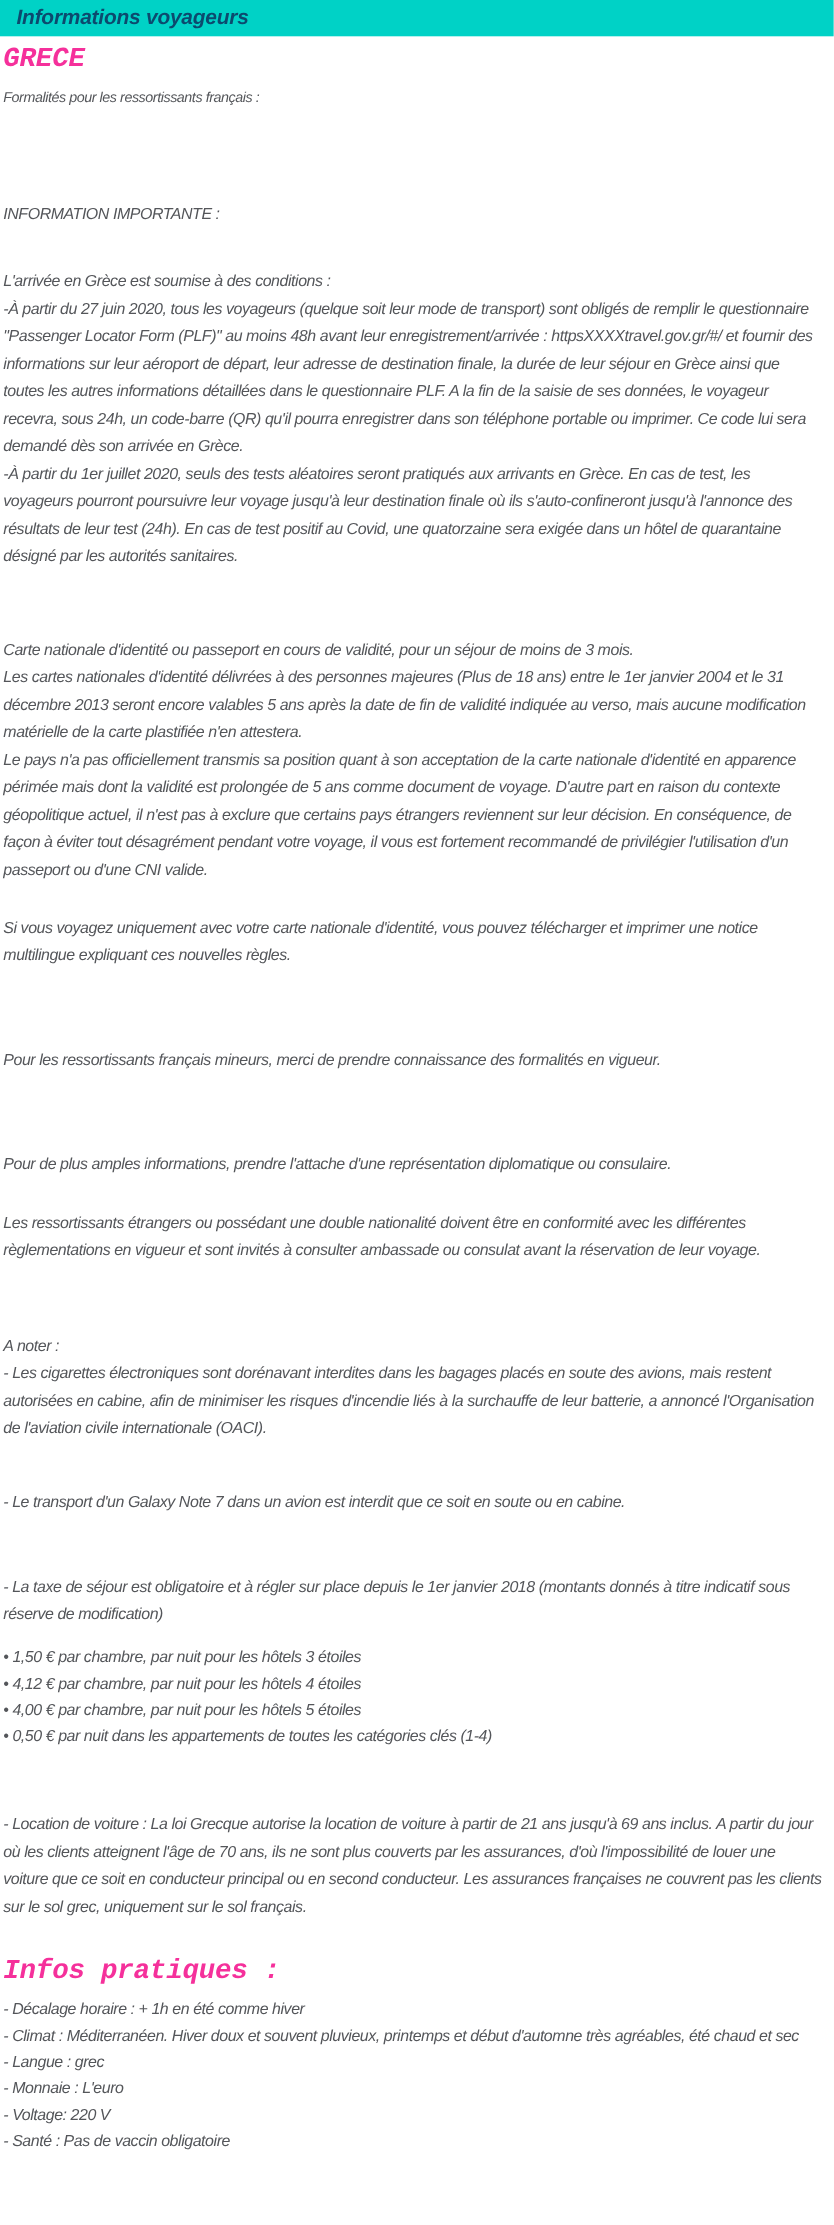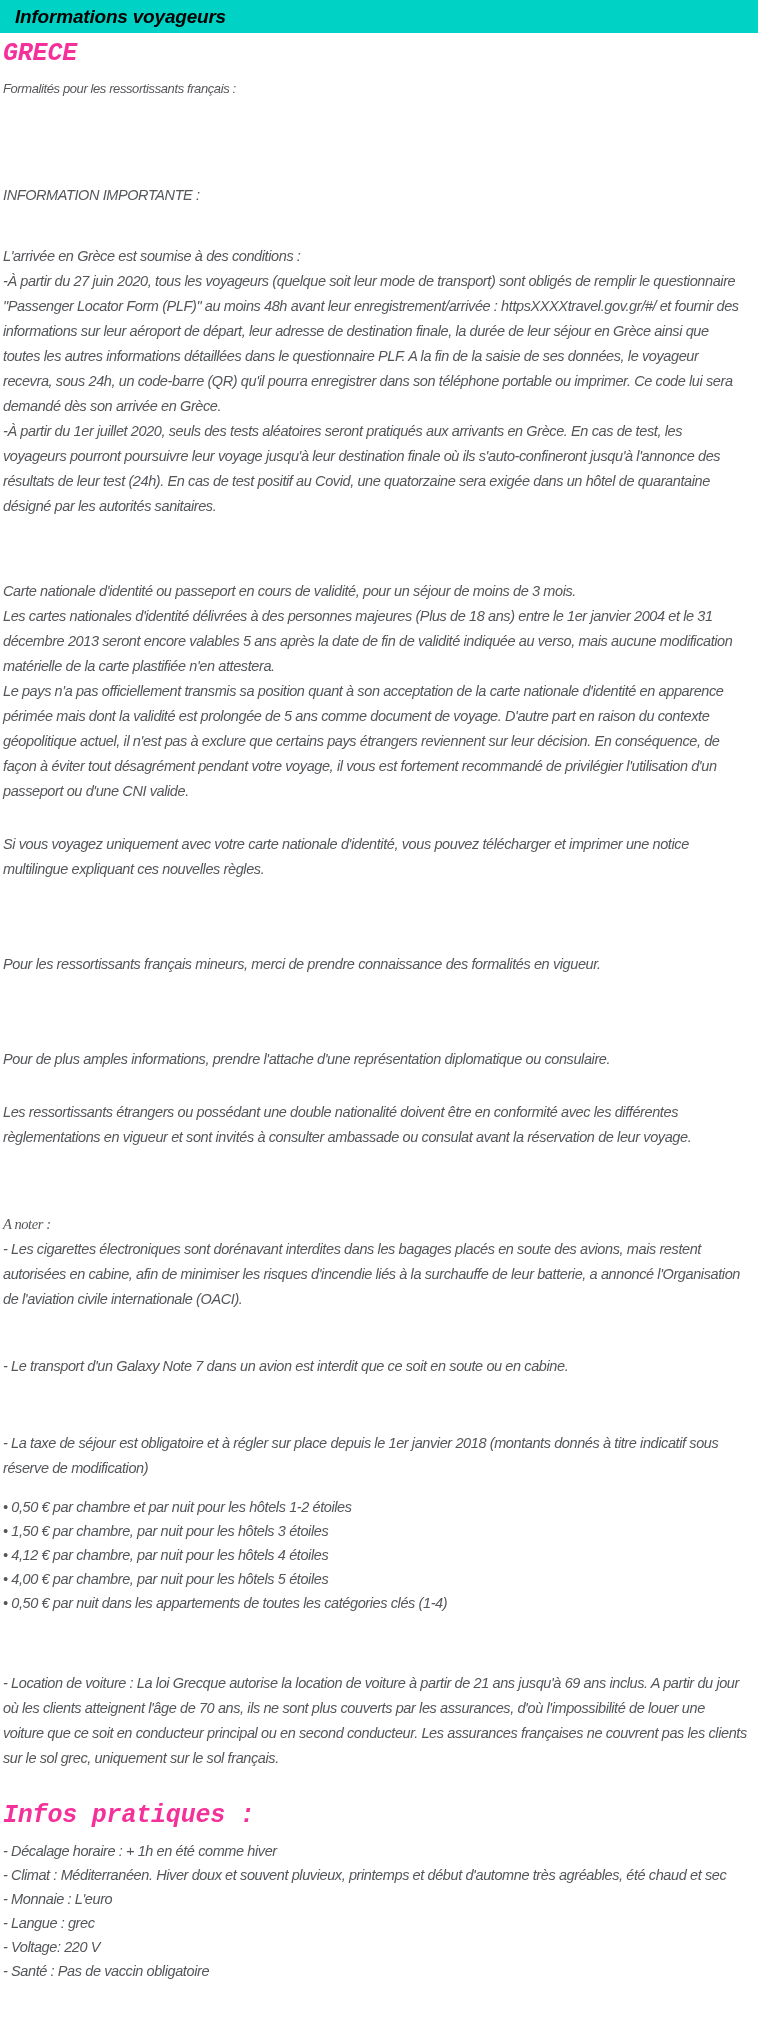--- a/index.html
+++ b/index.html
@@ -15,21 +15,21 @@
     -webkit-font-smoothing: antialiased;
   }
   .topbar {
     background: var(--teal, #00d2c6);
     height: 33px;
     line-height: 33px;
     padding-left: 15px;
     box-sizing: border-box;
   }
   .topbar .title {
-    color: #000000;
+    color: #0c4a6e;
     font-weight: bold;
     font-size: 19px;
     letter-spacing: -0.2px;
   }
   .content {
     padding: 0 10px 20px 3px;
   }
   h1.country, h2.practical-title {
     color: var(--pink, #f5309b);
     font-weight: bold;
@@ -50,21 +50,21 @@
     margin-top: 12px;
     font-size: 13px;
     line-height: 20px;
   }
   .mt-info   { margin-top: 84px; }
   .mt-block  { margin-top: 36px; }
   .mt-cni    { margin-top: 60px; }
   .mt-notice { margin-top: 28px; }
   .mt-wide   { margin-top: 70px; }
   .mt-mid    { margin-top: 28px; }
-  .mt-noter  { margin-top: 62px; font-family: Liberation Serif, serif; }
+  .mt-noter  { margin-top: 62px; }
   .mt-ecig   { }
   .mt-galaxy { margin-top: 42px; }
   .mt-tax    { margin-top: 52px; }
   .mt-car    { margin-top: 56px; }
   .rates, .practical-list {
     margin: 14px 0 0 0;
     padding: 0;
     list-style: none;
   }
   .rates li, .practical-list li {
@@ -108,33 +108,32 @@
 
   <p class="mt-noter">A noter :</p>
 
   <p class="mt-ecig">- Les cigarettes électroniques sont dorénavant interdites dans les bagages placés en soute des avions, mais restent autorisées en cabine, afin de minimiser les risques d'incendie liés à la surchauffe de leur batterie, a annoncé l'Organisation de l'aviation civile internationale (OACI).</p>
 
   <p class="mt-galaxy">- Le transport d'un Galaxy Note 7 dans un avion est interdit que ce soit en soute ou en cabine.</p>
 
   <p class="mt-tax">- La taxe de séjour est obligatoire et à régler sur place depuis le 1er janvier 2018 (montants donnés à titre indicatif sous réserve de modification)</p>
 
   <ul class="rates">
-    <li>• 0,50 € par chambre et par nuit pour les hôtels 1-2 étoiles</li>
     <li>• 1,50 € par chambre, par nuit pour les hôtels 3 étoiles</li>
     <li>• 4,12 € par chambre, par nuit pour les hôtels 4 étoiles</li>
     <li>• 4,00 € par chambre, par nuit pour les hôtels 5 étoiles</li>
     <li>• 0,50 € par nuit dans les appartements de toutes les catégories clés (1-4)</li>
   </ul>
 
   <p class="mt-car">- Location de voiture :  La loi Grecque autorise la location de voiture à partir de 21 ans jusqu'à 69 ans inclus. A partir du jour où les clients atteignent l'âge de 70 ans, ils ne sont plus couverts par les assurances, d'où l'impossibilité de louer une voiture que ce soit en conducteur principal ou en second conducteur. Les assurances françaises ne couvrent pas les clients sur le sol grec, uniquement sur le sol français.</p>
 
   <h2 class="practical-title">Infos pratiques :</h2>
 
   <ul class="practical-list">
     <li>- Décalage horaire : + 1h en été comme hiver</li>
     <li>- Climat : Méditerranéen. Hiver doux et souvent pluvieux, printemps et début d'automne très agréables, été chaud et sec</li>
+    <li>- Langue : grec</li>
     <li>- Monnaie : L'euro</li>
-    <li>- Langue : grec</li>
     <li>- Voltage: 220 V</li>
     <li>- Santé : Pas de vaccin obligatoire</li>
   </ul>
 
 </div>
 
 </body></html>

